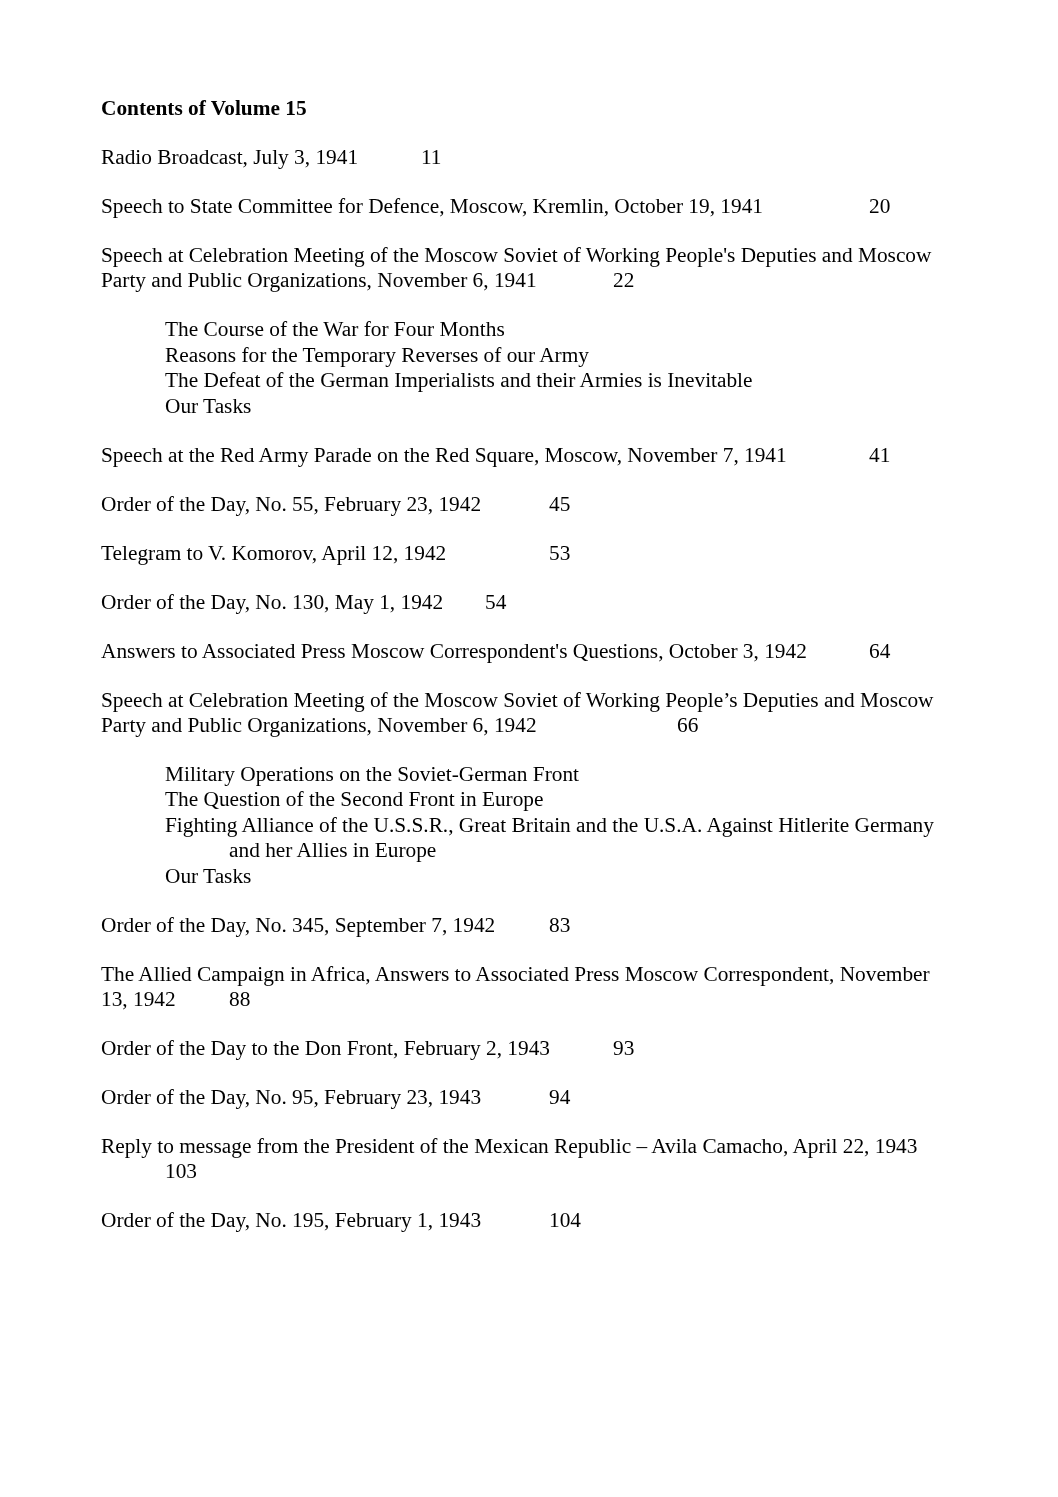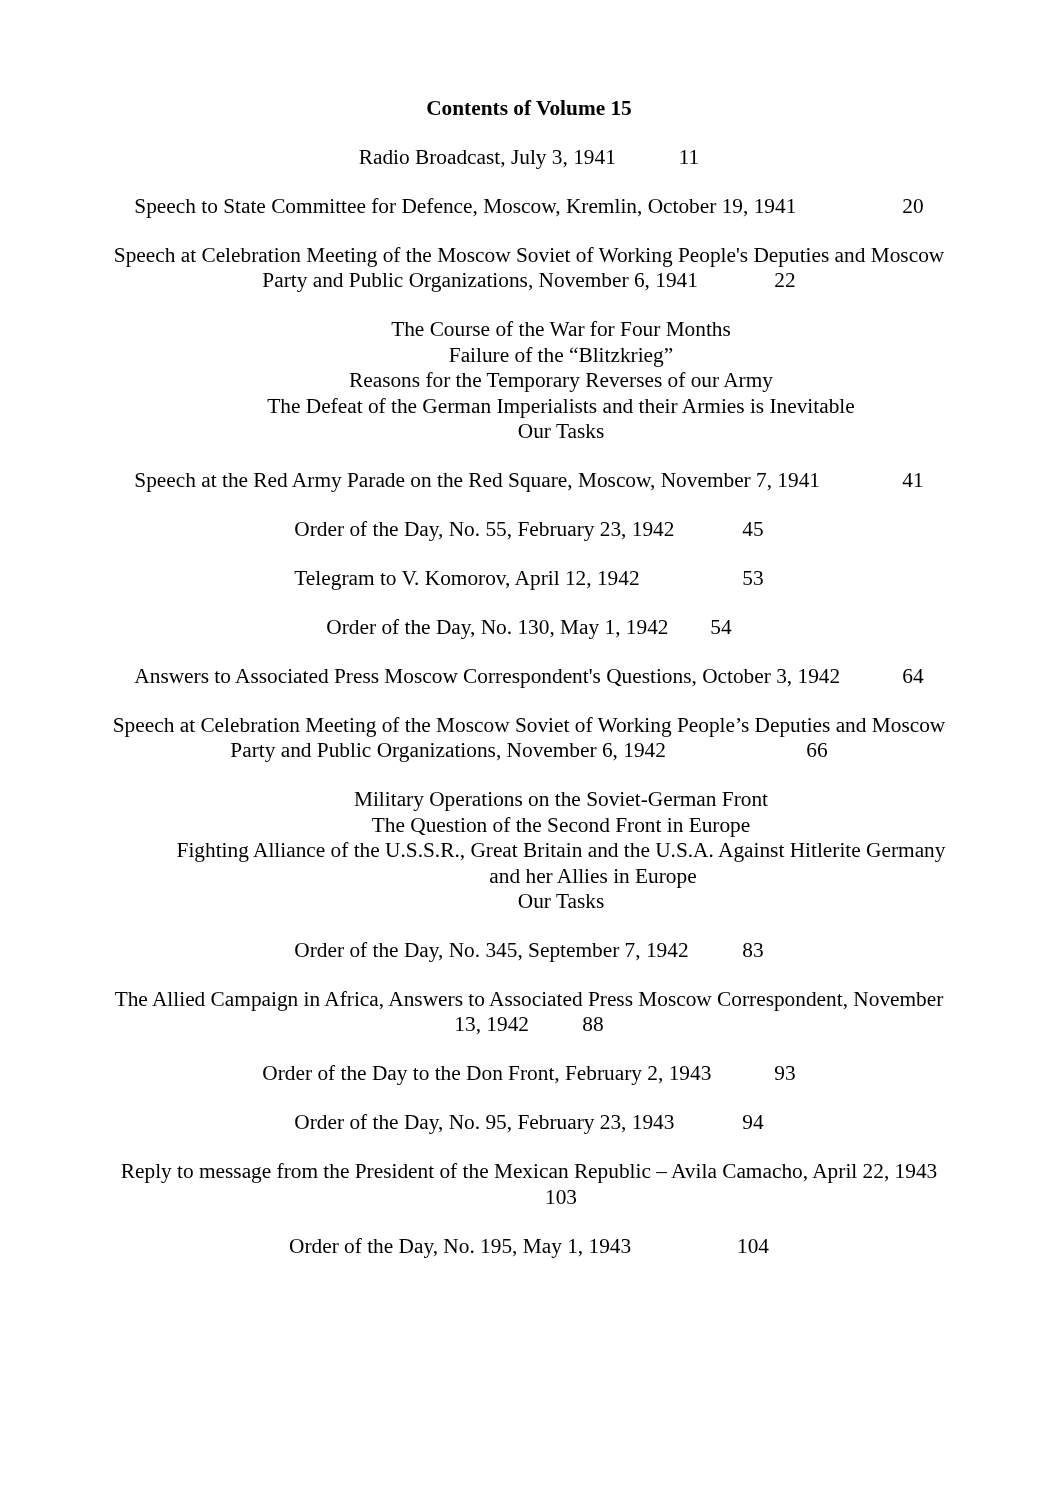--- a/index.html
+++ b/index.html
@@ -15,21 +15,20 @@
     box-sizing: border-box;
     padding: 96px 101px 40px 101px;
     background: #ffffff;
     color: #000000;
     font-family: "Liberation Serif", "DejaVu Serif", serif;
     font-size: 21.33px;
     line-height: 25.4px;
     tab-size: 64px;
     -moz-tab-size: 64px;
     overflow: hidden;
-    text-align: center;
   }
   h1.heading {
     font-size: 21.33px;
     line-height: 25.4px;
     font-weight: bold;
     margin: 0 0 23.6px 0;
   }
   p.entry {
     margin: 0 0 23.6px 0;
     white-space: pre-wrap;
@@ -47,21 +46,20 @@
 <body>
 
 <div class="page">
   <h1 class="heading">Contents of Volume 15</h1>
   <div id="toc">
       <p class="entry"><span>Radio Broadcast, July 3, 1941</span>	<span>11</span></p>
       <p class="entry"><span>Speech to State Committee for Defence, Moscow, Kremlin, October 19, 1941</span>		<span>20</span></p>
       <p class="entry"><span>Speech at Celebration Meeting of the Moscow Soviet of Working People's Deputies and Moscow Party and Public Organizations, November 6, 1941</span>		<span>22</span></p>
       <div class="sublist">
         <p class="subitem">The Course of the War for Four Months</p>
-        <p class="subitem">Failure of the “Blitzkrieg”</p>
         <p class="subitem">Reasons for the Temporary Reverses of our Army</p>
         <p class="subitem">The Defeat of the German Imperialists and their Armies is Inevitable</p>
         <p class="subitem">Our Tasks</p>
       </div>
       <p class="entry"><span>Speech at the Red Army Parade on the Red Square, Moscow, November 7, 1941</span>		<span>41</span></p>
       <p class="entry"><span>Order of the Day, No. 55, February 23, 1942</span>		<span>45</span></p>
       <p class="entry"><span>Telegram to V. Komorov, April 12, 1942</span>		<span>53</span></p>
       <p class="entry"><span>Order of the Day, No. 130, May 1, 1942</span>	<span>54</span></p>
       <p class="entry"><span>Answers to Associated Press Moscow Correspondent's Questions, October 3, 1942</span>	<span>64</span></p>
       <p class="entry"><span>Speech at Celebration Meeting of the Moscow Soviet of Working People’s Deputies and Moscow Party and Public Organizations, November 6, 1942</span>			<span>66</span></p>
@@ -70,15 +68,15 @@
         <p class="subitem">The Question of the Second Front in Europe</p>
         <p class="subitem">Fighting Alliance of the U.S.S.R., Great Britain and the U.S.A. Against Hitlerite Germany and her Allies in Europe</p>
         <p class="subitem">Our Tasks</p>
       </div>
       <p class="entry"><span>Order of the Day, No. 345, September 7, 1942</span>	<span>83</span></p>
       <p class="entry"><span>The Allied Campaign in Africa, Answers to Associated Press Moscow Correspondent, November 13, 1942</span>	<span>88</span></p>
       <p class="entry"><span>Order of the Day to the Don Front, February 2, 1943</span>	<span>93</span></p>
       <p class="entry"><span>Order of the Day, No. 95, February 23, 1943</span>		<span>94</span></p>
       <p class="entry"><span>Reply to message from the President of the Mexican Republic – Avila Camacho, April 22, 1943</span>
 	<span>103</span></p>
-      <p class="entry"><span>Order of the Day, No. 195, May 1, 1943</span>		<span>104</span></p>
+      <p class="entry"><span>Order of the Day, No. 195, February 1, 1943</span>		<span>104</span></p>
     </div>
 </div>
 
 </body></html>

